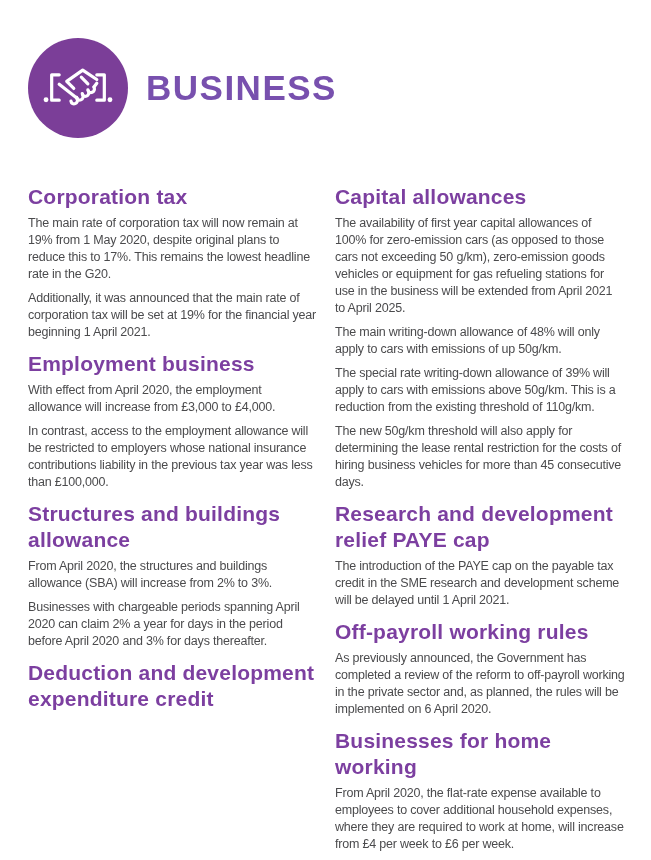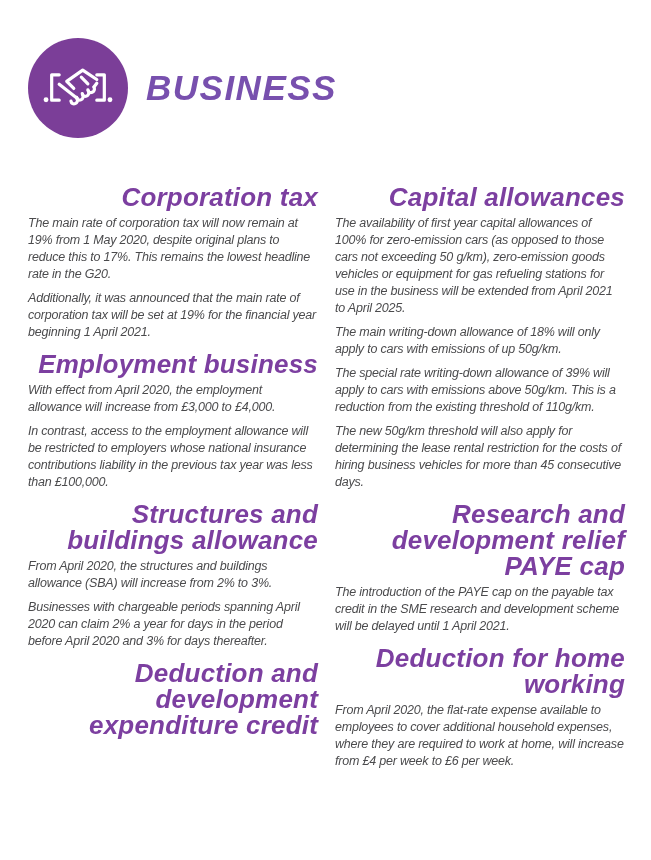--- a/index.html
+++ b/index.html
@@ -16,21 +16,20 @@
     height: 860px;
     background: var(--page-bg);
     font-family: "Liberation Sans", sans-serif;
     overflow: hidden;
   }
   .page {
     width: 651px;
     height: 860px;
     padding: 38px 8px 0 28px;
     background: var(--page-bg);
-    font-style: italic;
   }
   .header {
     display: flex;
     align-items: center;
     gap: 18px;
   }
   .icon-circle {
     width: 100px;
     height: 100px;
     border-radius: 50%;
@@ -49,26 +48,25 @@
     color: var(--title-purple);
   }
   .columns {
     display: flex;
     gap: 17px;
     margin-top: 46px;
   }
   .col { width: 290px; }
   .section-heading {
     margin: 10px 0 5px 0;
-    font-size: 26px;
+    font-size: 21px;
     line-height: 26px;
     font-weight: 700;
     letter-spacing: 0.2px;
     color: var(--heading-purple);
-    text-align: right;
   }
   .section:first-child .section-heading { margin-top: 0; }
   .para {
     margin: 0 0 7px 0;
     font-size: 12.5px;
     line-height: 17px;
     letter-spacing: -0.2px;
     color: var(--body-text);
   }
 </style>
@@ -125,33 +123,37 @@
         <h2 class="section-heading">Deduction and development expenditure credit</h2>
       </section>
 
     </div>
 
     <div class="col">
 
       <section class="section">
         <h2 class="section-heading">Capital allowances</h2>
         <p class="para">The availability of first year capital allowances of 100% for zero-emission cars (as opposed to those cars not exceeding 50 g/km), zero-emission goods vehicles or equipment for gas refueling stations for use in the business will be extended from April 2021 to April 2025.</p>
-        <p class="para">The main writing-down allowance of 18% will only apply to cars with emissions of up 50g/km.</p>
+        <p class="para">The main writing-down allowance of 48% will only apply to cars with emissions of up 50g/km.</p>
         <p class="para">The special rate writing-down allowance of 39% will apply to cars with emissions above 50g/km. This is a reduction from the existing threshold of 110g/km.</p>
         <p class="para">The new 50g/km threshold will also apply for determining the lease rental restriction for the costs of hiring business vehicles for more than 45 consecutive days.</p>
       </section>
 
       <section class="section">
         <h2 class="section-heading">Research and development relief PAYE cap</h2>
         <p class="para">The introduction of the PAYE cap on the payable tax credit in the SME research and development scheme will be delayed until 1 April 2021.</p>
       </section>
 
+      <section class="section">
+        <h2 class="section-heading">Off-payroll working rules</h2>
+        <p class="para">As previously announced, the Government has completed a review of the reform to off-payroll working in the private sector and, as planned, the rules will be implemented on 6 April 2020.</p>
+      </section>
 
       <section class="section">
-        <h2 class="section-heading">Deduction for home working</h2>
+        <h2 class="section-heading">Businesses for home working</h2>
         <p class="para">From April 2020, the flat-rate expense available to employees to cover additional household expenses, where they are required to work at home, will increase from £4 per week to £6 per week.</p>
       </section>
 
     </div>
 
   </div>
 
 </div>
 
 </body></html>

